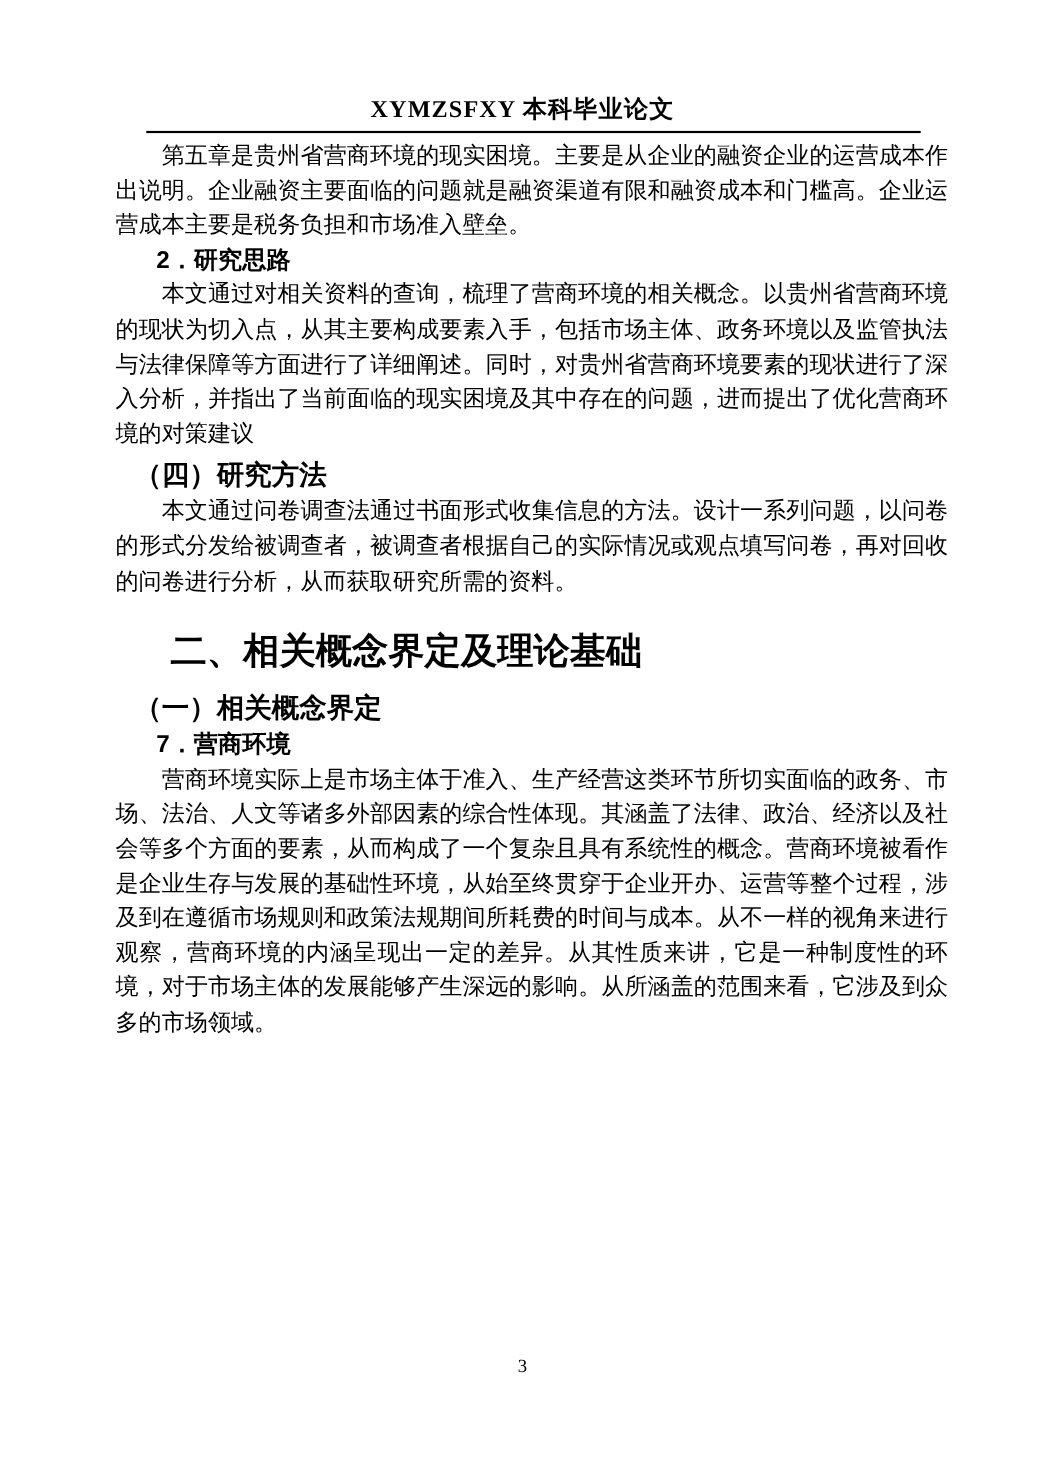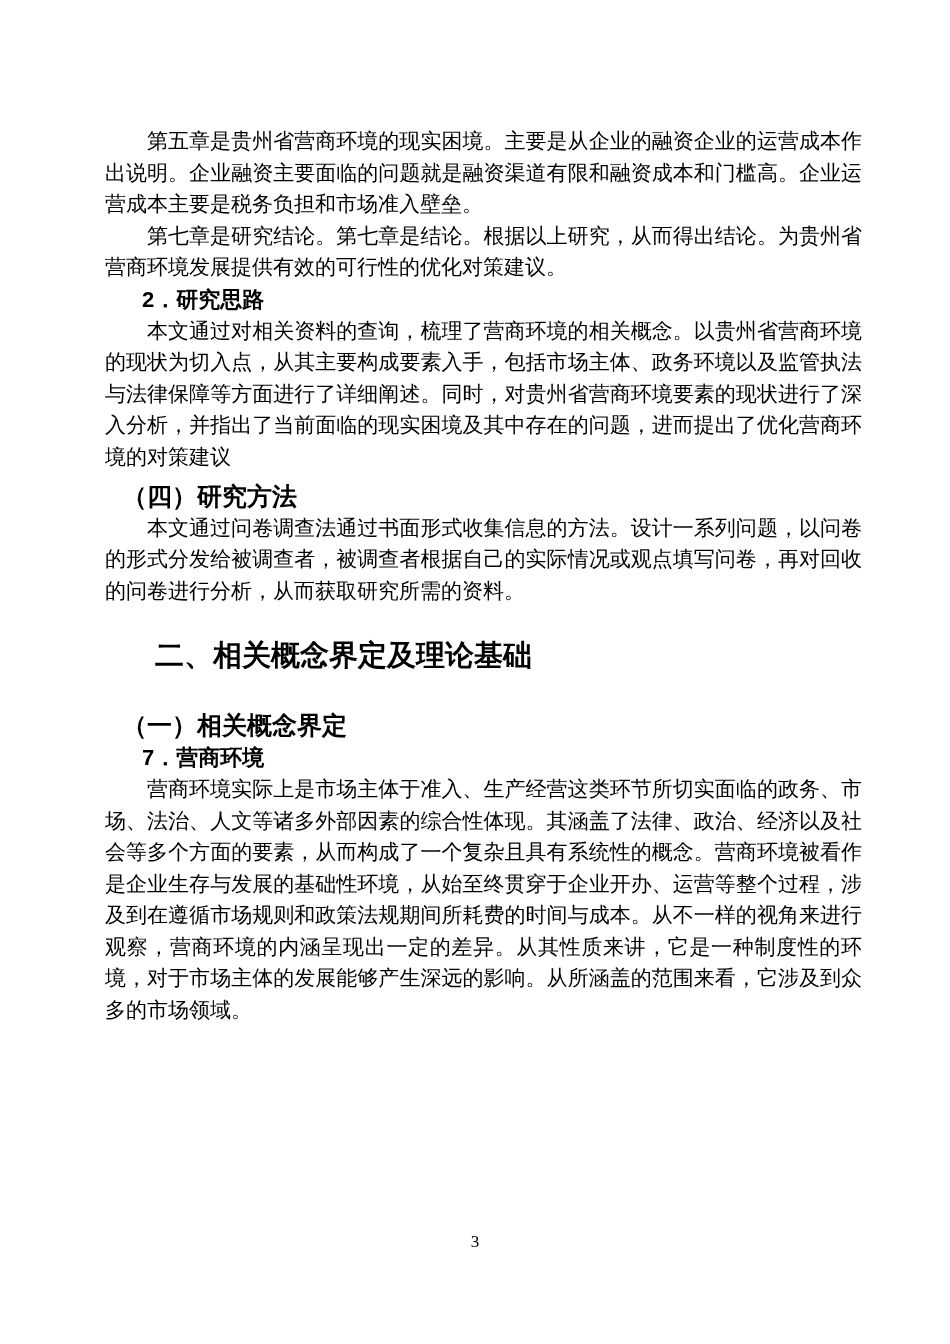--- a/index.html
+++ b/index.html
@@ -58,45 +58,48 @@
     line-height: 31.6px;
   }
   .h-section {
     margin: 6px 0 0 17px;
     font-family: "Liberation Sans", "DejaVu Sans", sans-serif;
     font-weight: bold;
     font-size: 25px;
     line-height: 33px;
   }
   .h-chapter {
-    margin: 28px 0 34px 50px;
+    margin: 28px 0 16px 50px;
     font-family: "Liberation Sans", "DejaVu Sans", sans-serif;
     font-weight: bold;
-    font-size: 29px;
+    font-size: 33px;
     line-height: 40px;
   }
   .page-footer {
     position: absolute;
     top: 1232px;
     left: 0;
     right: 0;
     text-align: center;
     font-size: 17px;
     font-family: "Liberation Serif", "DejaVu Serif", serif;
   }
 </style>
 </head>
 <body>
 
 <div class="page">
 
+  <div class="page-header">
+    <div class="header-title">XYMZSFXY 本科毕业论文</div>
+    <div class="header-rule"></div>
+  </div>
 
   <div class="page-body">
     <p class="para">第五章是贵州省营商环境的现实困境。主要是从企业的融资企业的运营成本作出说明。企业融资主要面临的问题就是融资渠道有限和融资成本和门槛高。企业运营成本主要是税务负担和市场准入壁垒。</p>
-    <p class="para">第七章是研究结论。第七章是结论。根据以上研究，从而得出结论。为贵州省营商环境发展提供有效的可行性的优化对策建议。</p>
     <div class="h-numbered">2．研究思路</div>
     <p class="para">本文通过对相关资料的查询，梳理了营商环境的相关概念。以贵州省营商环境的现状为切入点，从其主要构成要素入手，包括市场主体、政务环境以及监管执法与法律保障等方面进行了详细阐述。同时，对贵州省营商环境要素的现状进行了深入分析，并指出了当前面临的现实困境及其中存在的问题，进而提出了优化营商环境的对策建议</p>
     <div class="h-section">（四）研究方法</div>
     <p class="para">本文通过问卷调查法通过书面形式收集信息的方法。设计一系列问题，以问卷的形式分发给被调查者，被调查者根据自己的实际情况或观点填写问卷，再对回收的问卷进行分析，从而获取研究所需的资料。</p>
     <div class="h-chapter">二、相关概念界定及理论基础</div>
     <div class="h-section">（一）相关概念界定</div>
     <div class="h-numbered">7．营商环境</div>
     <p class="para">营商环境实际上是市场主体于准入、生产经营这类环节所切实面临的政务、市场、法治、人文等诸多外部因素的综合性体现。其涵盖了法律、政治、经济以及社会等多个方面的要素，从而构成了一个复杂且具有系统性的概念。营商环境被看作是企业生存与发展的基础性环境，从始至终贯穿于企业开办、运营等整个过程，涉及到在遵循市场规则和政策法规期间所耗费的时间与成本。从不一样的视角来进行观察，营商环境的内涵呈现出一定的差异。从其性质来讲，它是一种制度性的环境，对于市场主体的发展能够产生深远的影响。从所涵盖的范围来看，它涉及到众多的市场领域。</p>
   </div>
 

